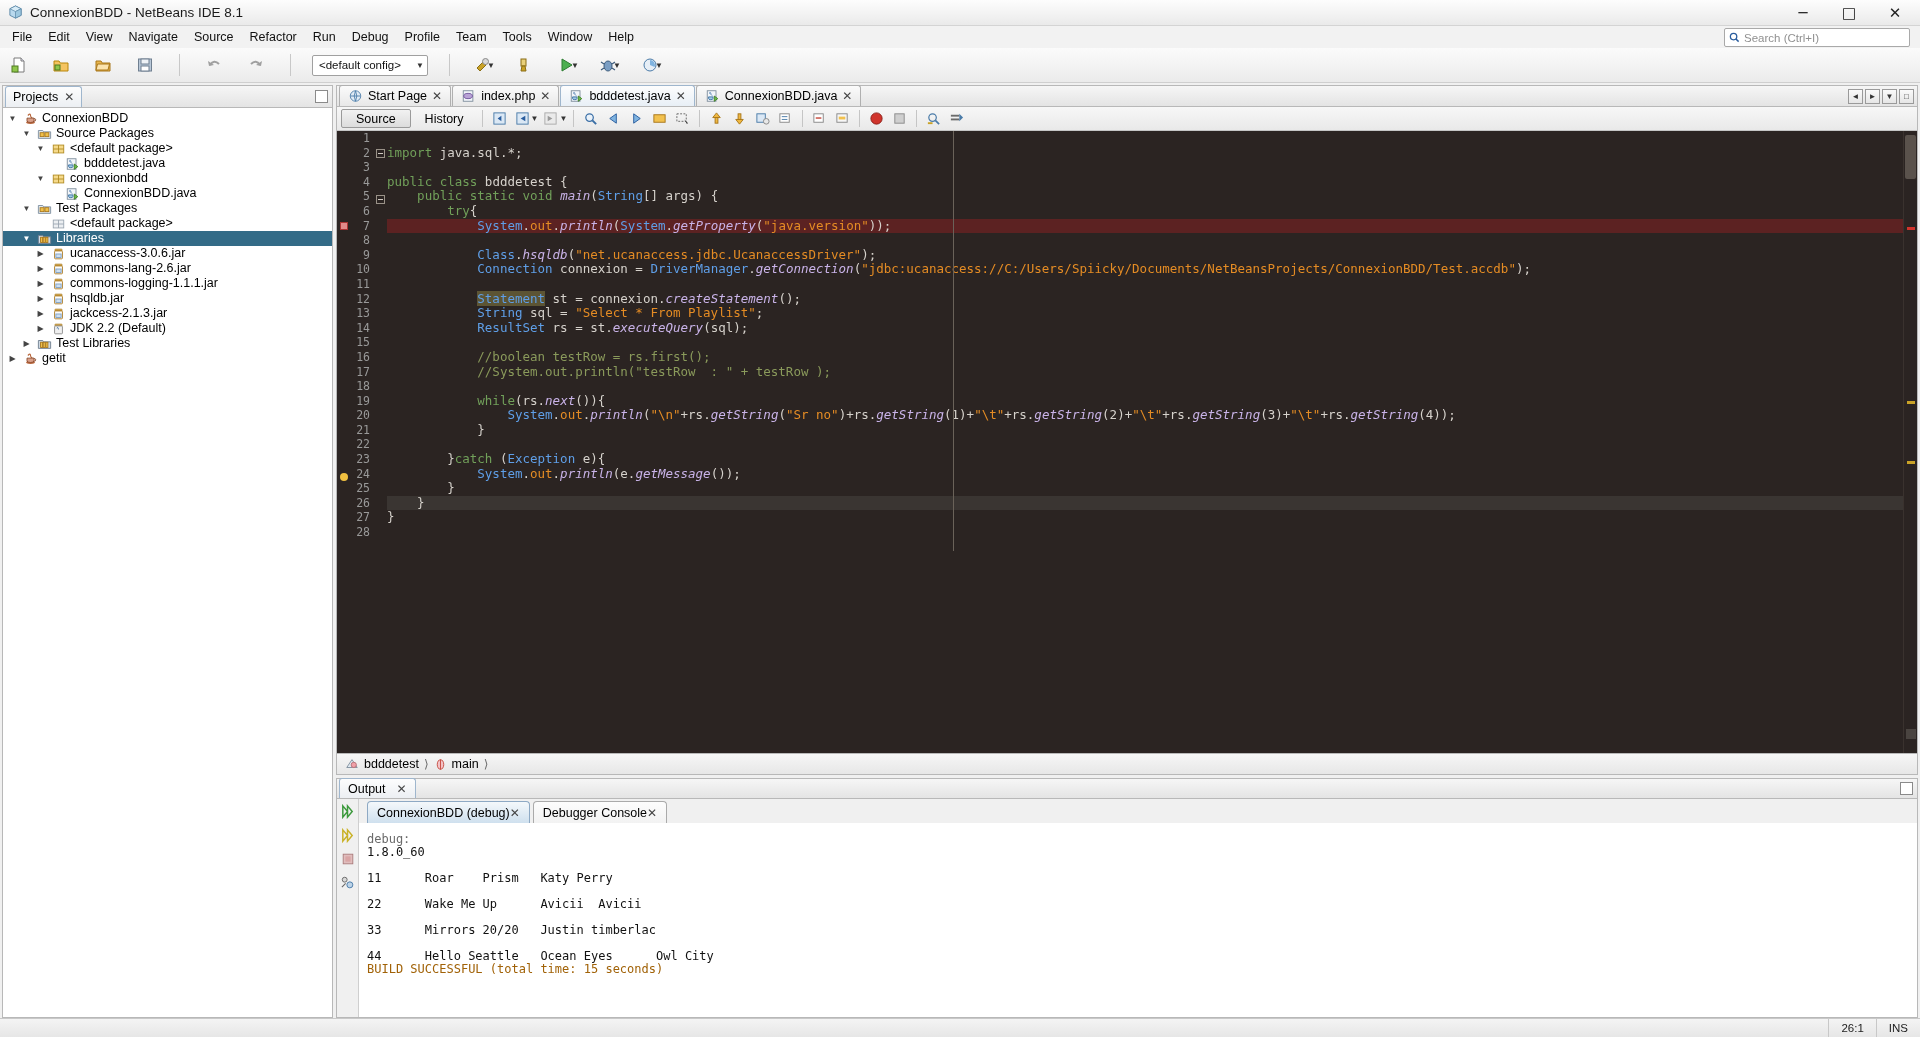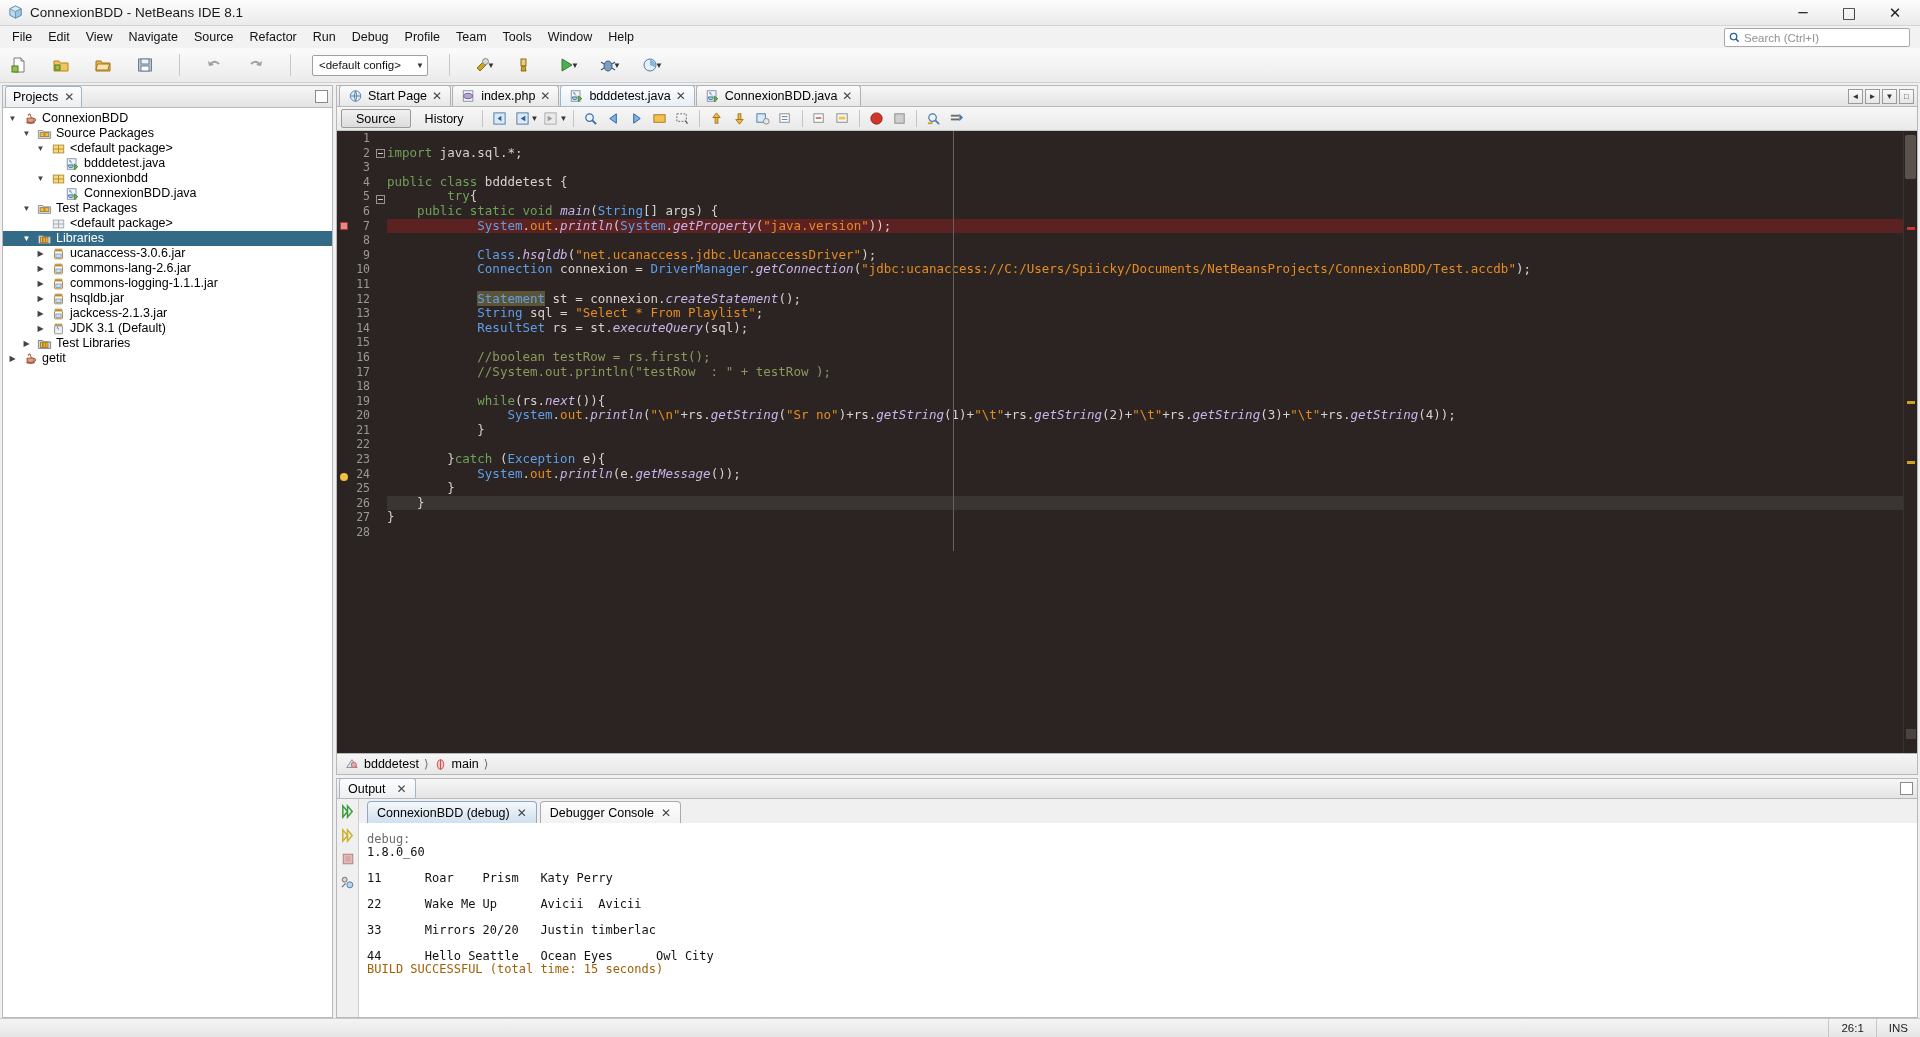--- a/index.html
+++ b/index.html
@@ -172,21 +172,21 @@
   }
   .out-tab { height:20px; display:flex;align-items:center;gap:11px;padding:0 8px;
     border:1px solid #9fb6cd;border-bottom:none;border-radius:3px 3px 0 0;
     background:linear-gradient(#fdfdfd,#eceff3); font-size:12.5px;}
   .out-body { flex:1; display:flex; border:1px solid #b8b8b8; border-top:none; min-height:0;}
   .out-sidebar { width:22px; background:#f0f0f0; border-right:1px solid #cfcfcf; flex:none;
      display:flex; flex-direction:column; align-items:center; padding-top:5px; gap:9px;}
   .out-main { flex:1; display:flex; flex-direction:column; min-width:0; background:#f0f0f0;}
   .out-subtabbar { height:24px;min-height:24px; background:#f0f0f0; display:flex; align-items:flex-end;
      padding-left:8px; gap:3px; }
-  .out-subtab { height:22px; display:flex;align-items:center;gap:7px;padding:0 9px;
+  .out-subtab { height:22px; display:flex;align-items:center;padding:0 9px;
      border:1px solid #8ea9c4; border-bottom:none; border-radius:4px 4px 0 0;
      background:linear-gradient(#f4f8fb,#cfe0ee); font-size:12.5px;}
   .out-subtab.inactive { background:linear-gradient(#fdfdfd,#f2f2f2); border-color:#aaa; }
   .out-console { flex:1; background:#fff; overflow:hidden; padding:10px 0 0 8px;
      font-family:"DejaVu Sans Mono", monospace; font-size:12px; color:#111; }
   .oline { height:13px; line-height:13px; white-space:pre; }
   .ogray { color:#6b6b6b; }
   .ogreen { color:#a16207; }
 
   
@@ -496,21 +496,21 @@
           </div>
           <div class="tnode" style="padding-left: 32px;">
             <span class="twist">▶</span>
             <span class="ticon">
               <svg width="15" height="14" viewBox="0 0 16 16">
                 <rect x="4" y="2.5" width="8" height="2" rx="0.6" fill="#f3cf7a" stroke="#a8761a"></rect>
                 <rect x="3.5" y="4.5" width="9" height="9" rx="1" fill="#f0f0f0" stroke="#888"></rect>
                 <path d="M6 7 q1.5-1.5 1.5 0 q0 1 1 1.6" fill="none" stroke="#3a6ea5"></path>
               </svg>
             </span>
-            <span class="tlabel">JDK 3.1 (Default)</span>
+            <span class="tlabel">JDK 2.2 (Default)</span>
           </div>
           <div class="tnode" style="padding-left: 18px;">
             <span class="twist">▶</span>
             <span class="ticon">
               <svg width="15" height="14" viewBox="0 0 16 16">
                 <path d="M1 4 h5 l1 1.5 h8 V13 H1z" fill="#cfd9e3" stroke="#6b7b8b"></path>
                 <rect x="3.5" y="6" width="2.4" height="6" fill="#f0c04a" stroke="#a8761a"></rect>
                 <rect x="6.5" y="6" width="2.4" height="6" fill="#f0c04a" stroke="#a8761a"></rect>
                 <rect x="9.5" y="6" width="2.4" height="6" fill="#f0c04a" stroke="#a8761a"></rect>
               </svg>
@@ -807,22 +807,22 @@
             <div style="height: 14.6px;"></div>
             <div style="height: 14.6px;"></div>
             <div style="height: 14.6px;"></div>
             <div style="height: 14.6px;"></div>
           </div>
         <div class="code-area" id="code-area">
             <div class="cline">&nbsp;</div>
             <div class="cline"><span class="grn">import</span><span class="pl"> </span><span class="pl">java</span><span class="pl">.</span><span class="pl">sql</span><span class="pl">.*;</span></div>
             <div class="cline">&nbsp;</div>
             <div class="cline"><span class="grn">public</span><span class="pl"> </span><span class="grn">class</span><span class="pl"> </span><span class="pl">bdddetest</span><span class="pl"> {</span></div>
+            <div class="cline"><span class="pl">    </span><span class="grn">public</span><span class="pl"> </span><span class="grn">static</span><span class="pl"> </span><span class="grn">void</span><span class="pl"> </span><span class="mth">main</span><span class="pl">(</span><span class="ty">String</span><span class="pl">[] </span><span class="pl">args</span><span class="pl">) {</span></div>
             <div class="cline"><span class="pl">        </span><span class="grn">try</span><span class="pl">{</span></div>
-            <div class="cline"><span class="pl">    </span><span class="grn">public</span><span class="pl"> </span><span class="grn">static</span><span class="pl"> </span><span class="grn">void</span><span class="pl"> </span><span class="mth">main</span><span class="pl">(</span><span class="ty">String</span><span class="pl">[] </span><span class="pl">args</span><span class="pl">) {</span></div>
             <div class="cline err-line"><span class="pl">            </span><span class="ty">System</span><span class="pl">.</span><span class="k">out</span><span class="pl">.</span><span class="mth">println</span><span class="pl">(</span><span class="ty">System</span><span class="pl">.</span><span class="mth">getProperty</span><span class="pl">(</span><span class="st">"java.version"</span><span class="pl">));</span></div>
             <div class="cline">&nbsp;</div>
             <div class="cline"><span class="pl">            </span><span class="ty">Class</span><span class="pl">.</span><span class="mth">hsqldb</span><span class="pl">(</span><span class="st">"net.ucanaccess.jdbc.UcanaccessDriver"</span><span class="pl">);</span></div>
             <div class="cline"><span class="pl">            </span><span class="ty">Connection</span><span class="pl"> </span><span class="pl">connexion</span><span class="pl"> = </span><span class="ty">DriverManager</span><span class="pl">.</span><span class="mth">getConnection</span><span class="pl">(</span><span class="st">"jdbc:ucanaccess://C:/Users/Spiicky/Documents/NetBeansProjects/ConnexionBDD/Test.accdb"</span><span class="pl">);</span></div>
             <div class="cline">&nbsp;</div>
             <div class="cline"><span class="pl">            </span><span class="ty hl-tok">Statement</span><span class="pl"> </span><span class="pl">st</span><span class="pl"> = </span><span class="pl">connexion</span><span class="pl">.</span><span class="mth">createStatement</span><span class="pl">();</span></div>
             <div class="cline"><span class="pl">            </span><span class="ty">String</span><span class="pl"> </span><span class="pl">sql</span><span class="pl"> = </span><span class="st">"Select * From Playlist"</span><span class="pl">;</span></div>
             <div class="cline"><span class="pl">            </span><span class="ty">ResultSet</span><span class="pl"> </span><span class="pl">rs</span><span class="pl"> = </span><span class="pl">st</span><span class="pl">.</span><span class="mth">executeQuery</span><span class="pl">(</span><span class="pl">sql</span><span class="pl">);</span></div>
             <div class="cline">&nbsp;</div>
             <div class="cline"><span class="cm">            //boolean testRow = rs.first();</span></div>

